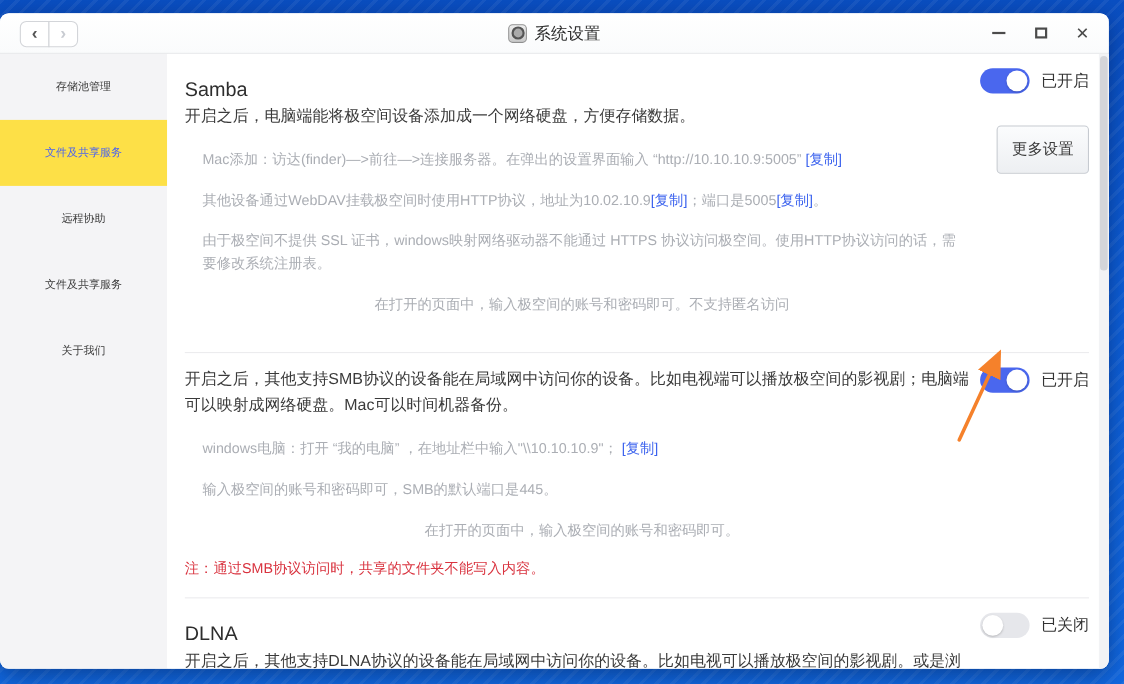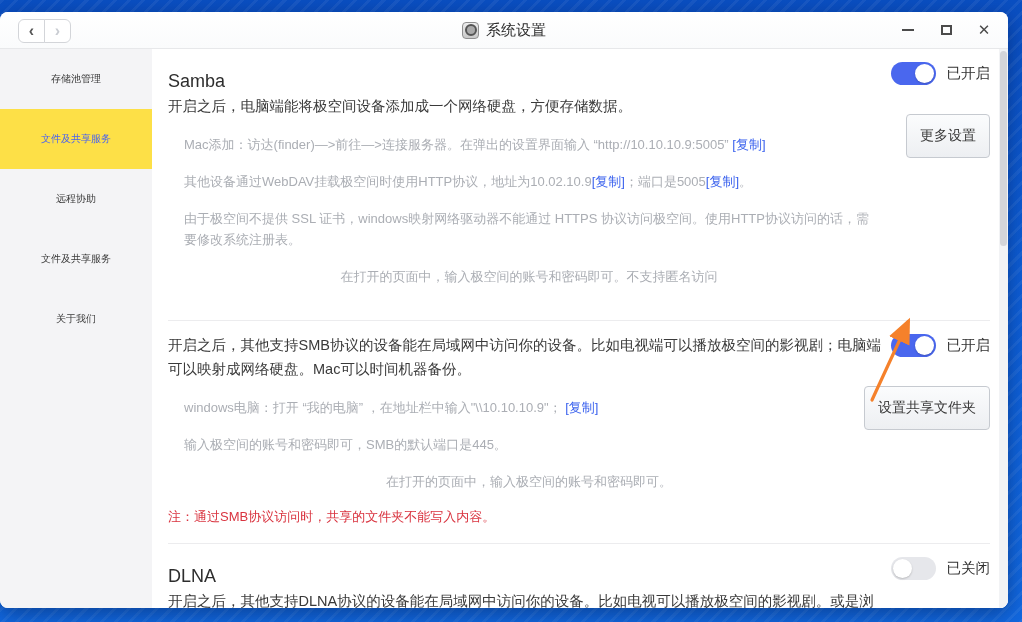--- a/index.html
+++ b/index.html
@@ -176,21 +176,20 @@
         </section>
 
         <section class="sec">
           <div class="right-col">
             <div class="toggle-row">
               <span class="toggle on">
                   <i class="knob"></i>
                 </span>
               <span class="status">已开启</span>
             </div>
-            <button class="btn">设置共享文件夹</button>
           </div>
           <p class="desc">开启之后，其他支持SMB协议的设备能在局域网中访问你的设备。比如电视端可以播放极空间的影视剧；电脑端可以映射成网络硬盘。Mac可以时间机器备份。</p>
           <div class="help">
             <p><span>windows电脑：打开 “我的电脑” ，在地址栏中输入"\\10.10.10.9"；  </span><span class="copy-link">[复制]</span></p>
             <p>输入极空间的账号和密码即可，SMB的默认端口是445。</p>
             <p class="gap">在打开的页面中，输入极空间的账号和密码即可。</p>
           </div>
           <p class="note">注：通过SMB协议访问时，共享的文件夹不能写入内容。</p>
         </section>
 

